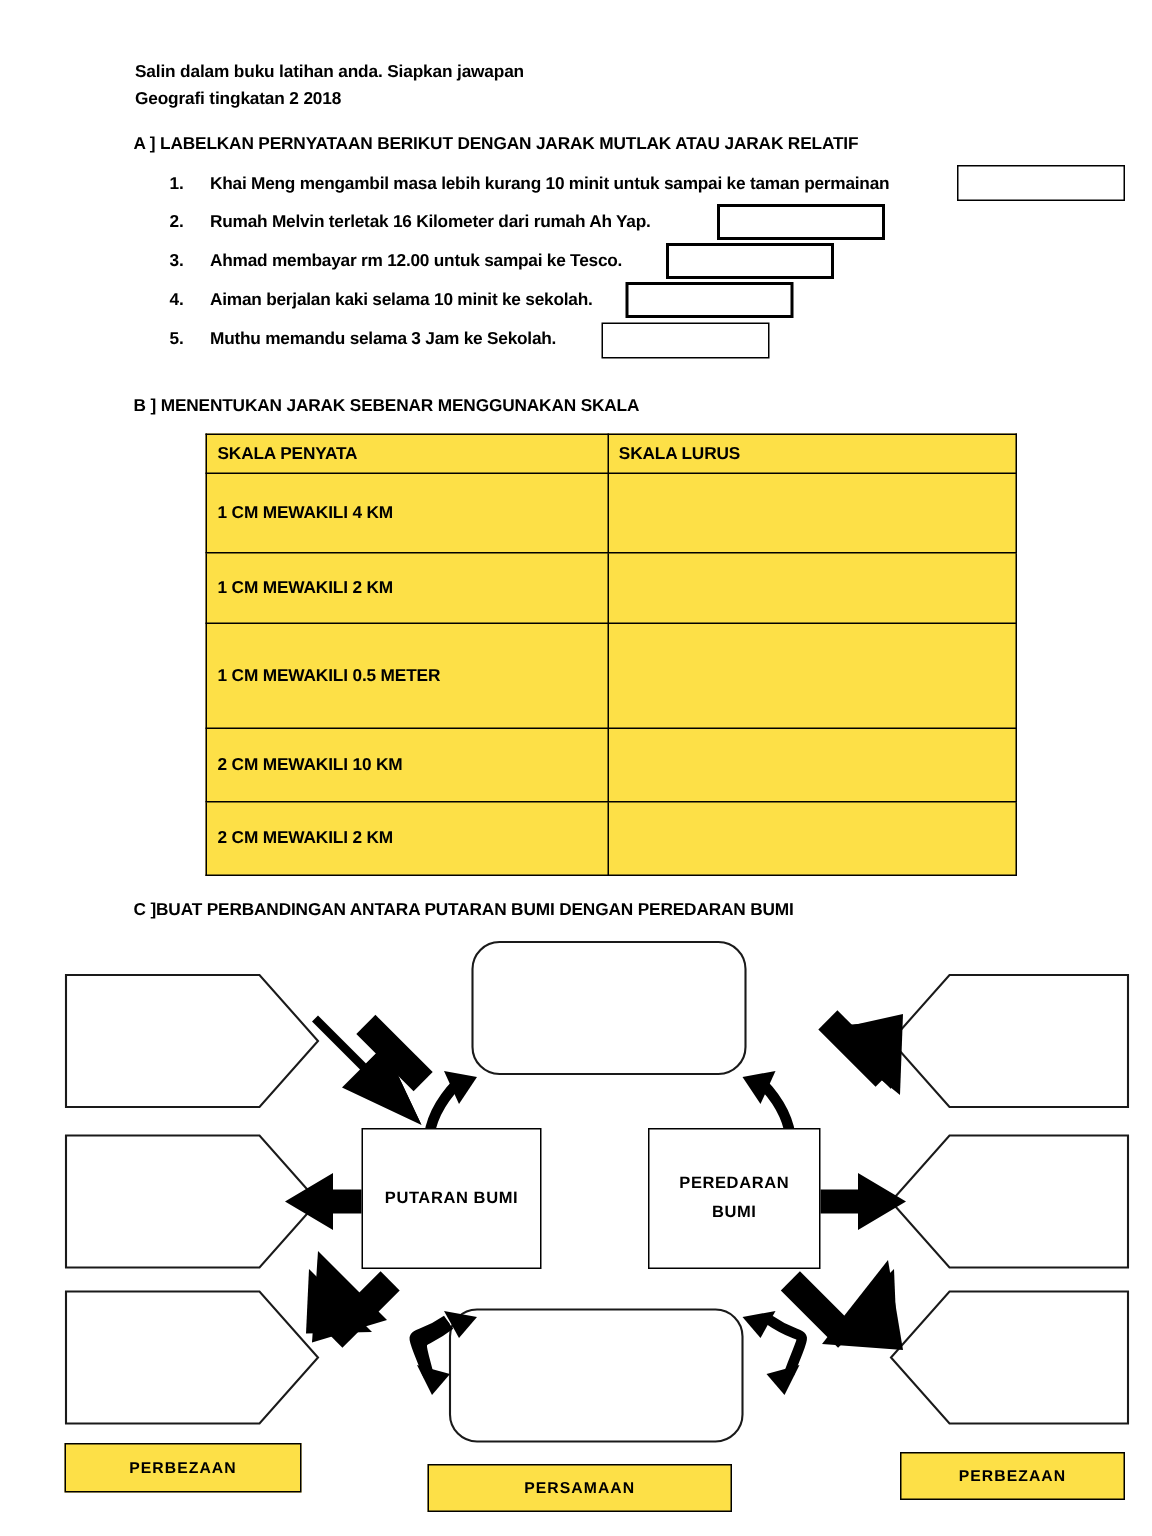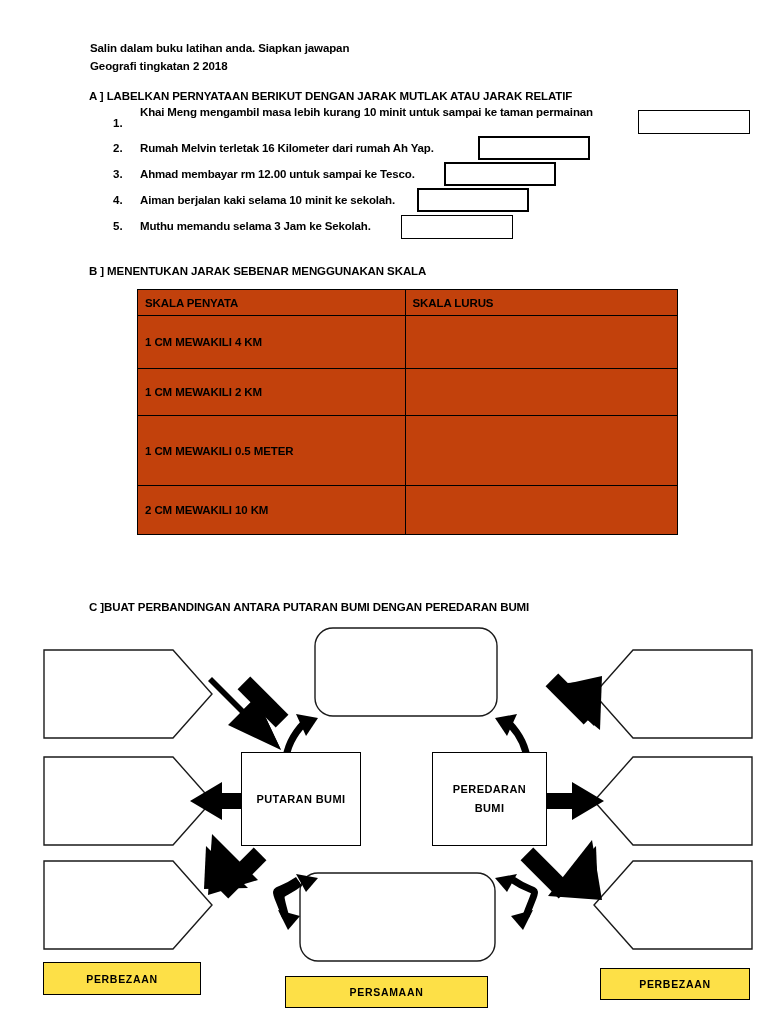--- a/index.html
+++ b/index.html
@@ -59,21 +59,21 @@
     box-sizing: border-box;
   }
   .ansbox.thick {
     border-width: 2px;
   }
 
   
   .tbl {
     position: absolute;
     border-collapse: collapse;
-    background: #c2410c;
+    background: #fde047;
   }
   .tbl td {
     border: 1px solid #000;
     font-size: 11.5px;
     font-weight: bold;
     letter-spacing: -0.1px;
     padding: 0 0 0 7px;
     vertical-align: middle;
     box-sizing: border-box;
   }
@@ -123,21 +123,21 @@
 <body>
 
 <div class="page">
 
   <div class="hdr-line" style="left:90px; top:42px;">Salin dalam buku latihan anda. Siapkan jawapan</div>
   <div class="hdr-line" style="left:90px; top:60px;">Geografi tingkatan 2 2018</div>
 
   <div class="section-title" style="left:89px; top:90px;">A ] LABELKAN PERNYATAAN BERIKUT DENGAN JARAK MUTLAK ATAU JARAK RELATIF</div>
 
   <div class="qnum" style="left:113px; top:117px;">1.</div>
-  <div class="qrow" style="left:140px; top:106px;">Khai Meng mengambil masa lebih kurang 10 minit untuk sampai ke taman permainan</div>
+  <div class="qrow" style="left:140px; top:117px;">Khai Meng mengambil masa lebih kurang 10 minit untuk sampai ke taman permainan</div>
   <div class="ansbox" style="left:638px; top:110px; width:112px; height:24px;"></div>
 
   <div class="qnum" style="left:113px; top:142px;">2.</div>
   <div class="qrow" style="left:140px; top:142px;">Rumah Melvin terletak 16 Kilometer dari rumah Ah Yap.</div>
   <div class="ansbox thick" style="left:478px; top:136px; width:112px; height:24px;"></div>
 
   <div class="qnum" style="left:113px; top:168px;">3.</div>
   <div class="qrow" style="left:140px; top:168px;">Ahmad membayar rm 12.00 untuk sampai ke Tesco.</div>
   <div class="ansbox thick" style="left:444px; top:162px; width:112px; height:24px;"></div>
 
@@ -164,20 +164,24 @@
     <tr>
       <td style="height:47px;">1 CM MEWAKILI 2 KM</td>
       <td style="height:47px;"></td>
     </tr>
     <tr>
       <td style="height:70px;">1 CM MEWAKILI 0.5 METER</td>
       <td style="height:70px;"></td>
     </tr>
     <tr>
       <td style="height:49px;">2 CM MEWAKILI 10 KM</td>
+      <td style="height:49px;"></td>
+    </tr>
+    <tr>
+      <td style="height:49px;">2 CM MEWAKILI 2 KM</td>
       <td style="height:49px;"></td>
     </tr>
   </tbody>
     </table>
 
   <div class="section-title" style="left:89px; top:601px;">C ]BUAT PERBANDINGAN ANTARA PUTARAN BUMI DENGAN PEREDARAN BUMI</div>
 
   <div class="diagram">
     <svg width="768" height="406" viewBox="0 0 768 406" xmlns="http://www.w3.org/2000/svg">
       <defs>

